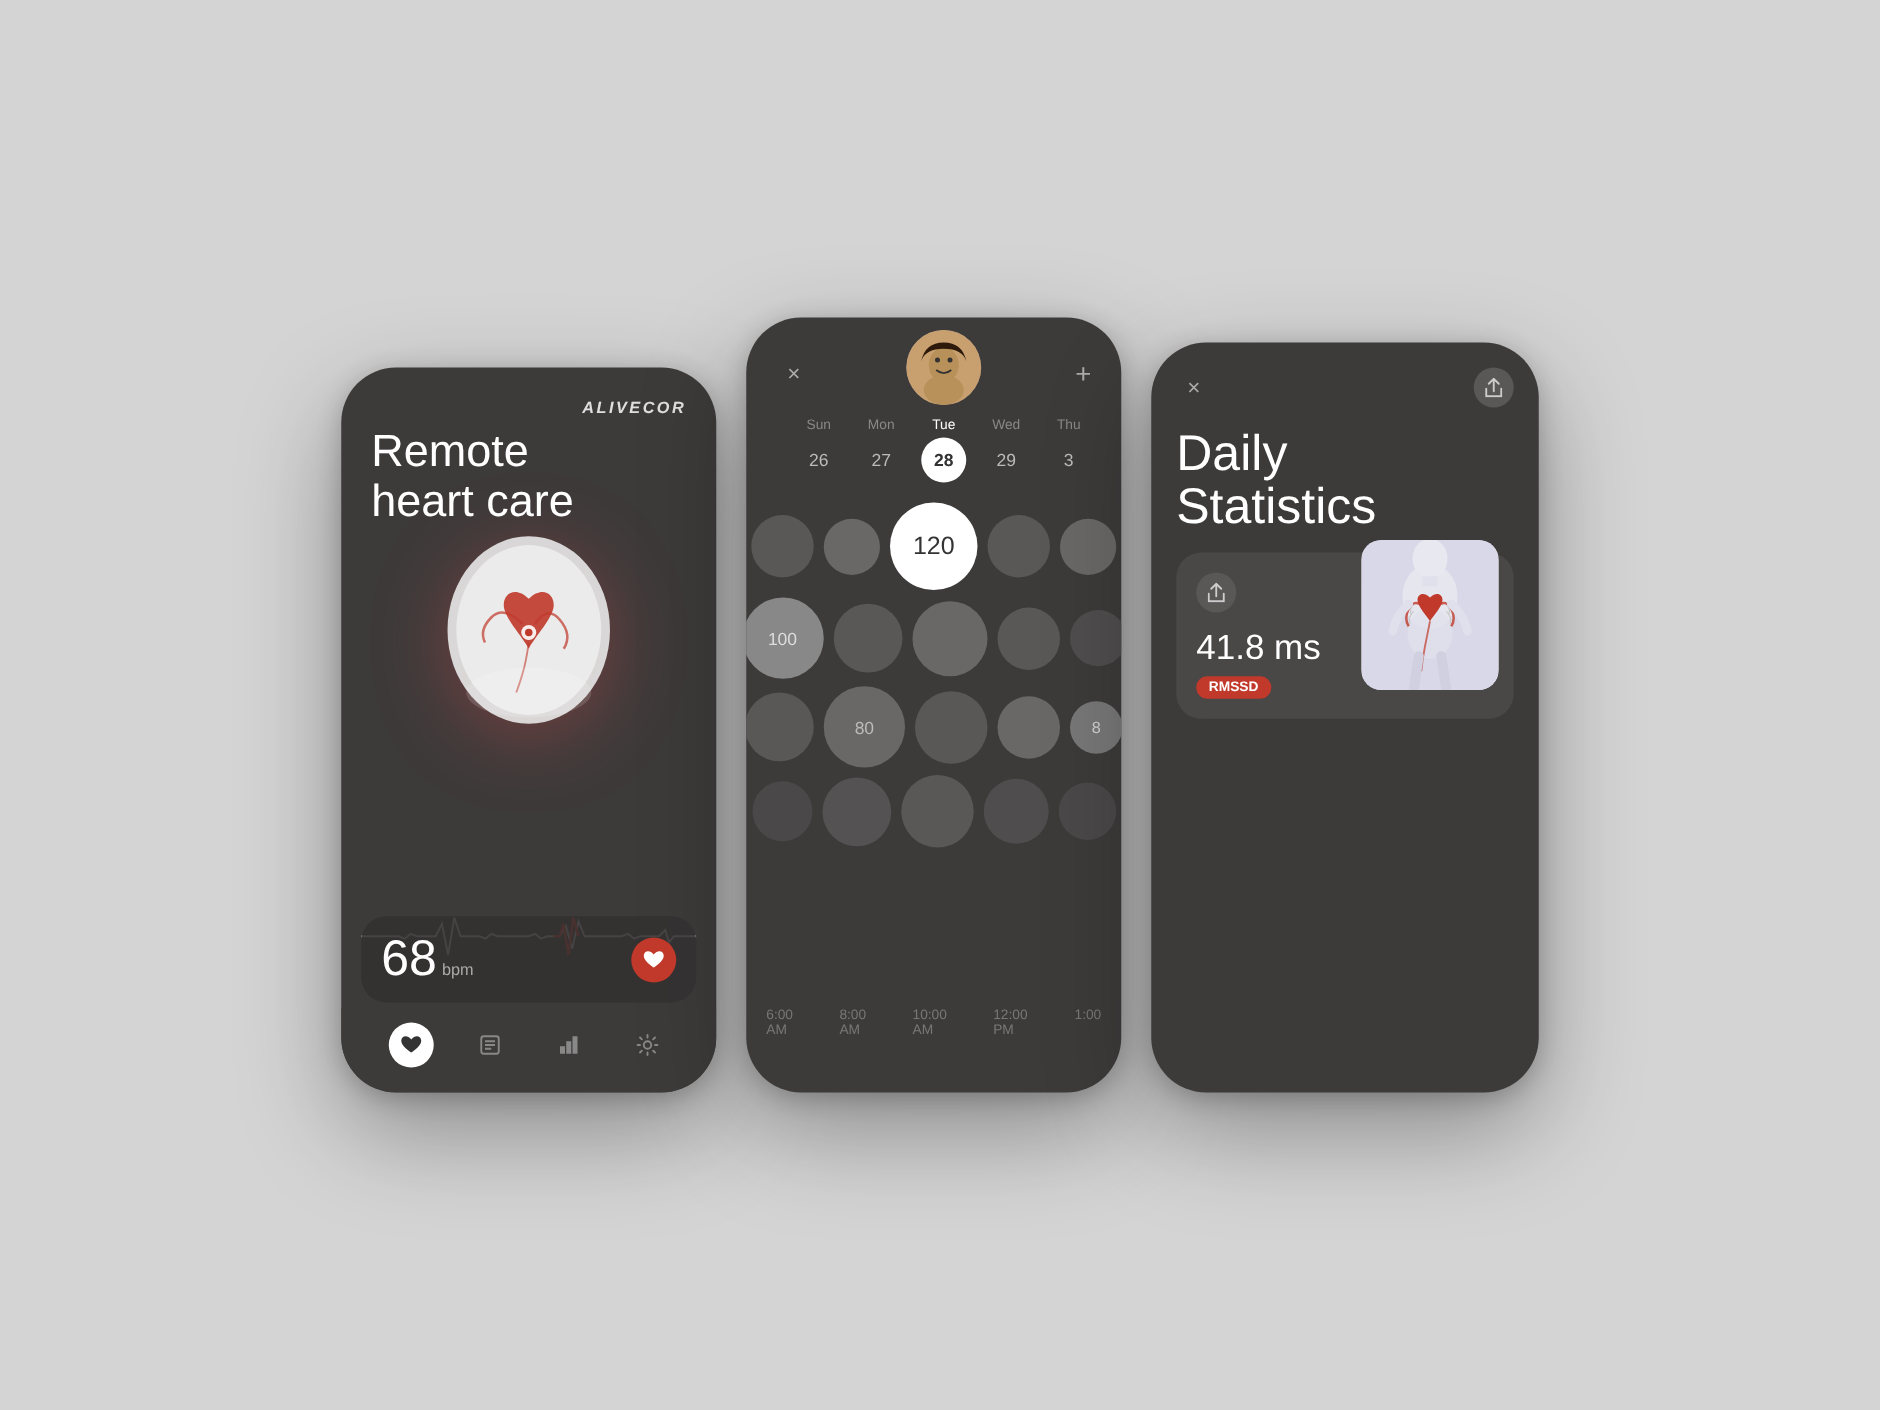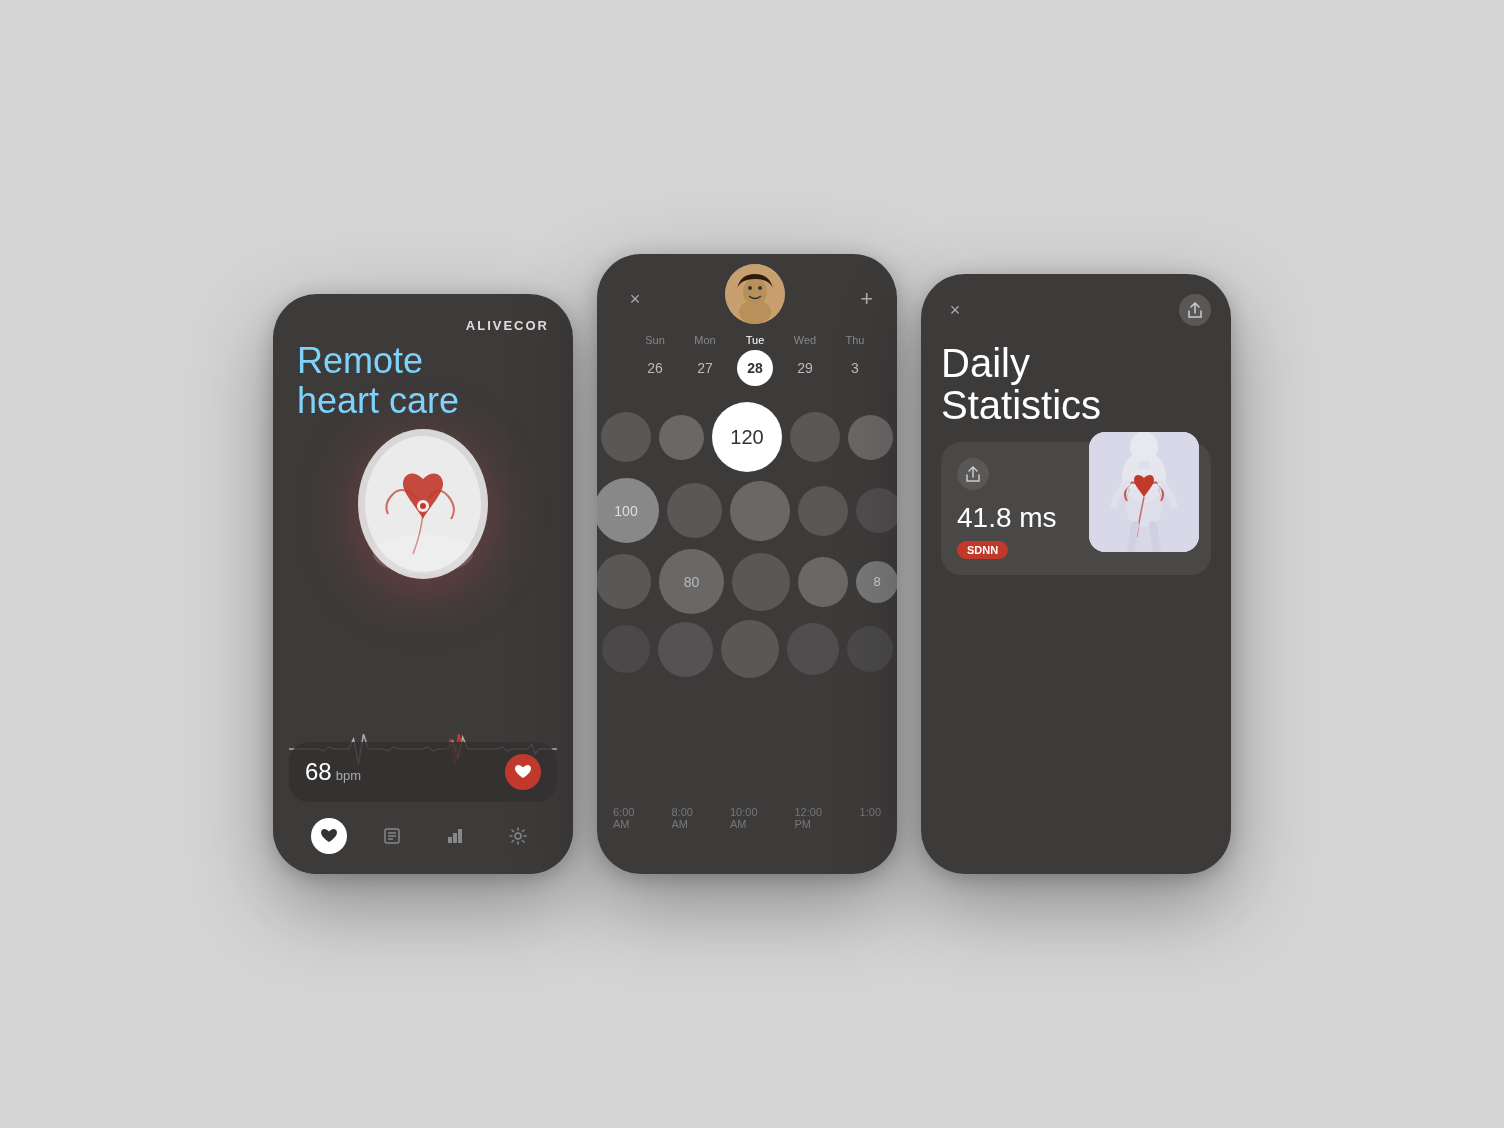--- a/index.html
+++ b/index.html
@@ -36,23 +36,24 @@
       overflow: hidden;
       padding: 24px 24px 0;
     }
     .phone1-brand {
       text-align: right;
       color: #e0dede;
       font-size: 13px;
       font-weight: 600;
       letter-spacing: 2px;
       margin-bottom: 8px;
+      font-style: italic;
     }
     .phone1-title {
-      color: #7dd3fc;
+      color: #ffffff;
       font-size: 36px;
       font-weight: 300;
       line-height: 1.1;
       margin-bottom: 10px;
       position: relative;
       z-index: 2;
     }
     .heart-visual {
       position: absolute;
       top: 100px;
@@ -89,21 +90,21 @@
       justify-content: space-between;
       z-index: 3;
     }
     .bpm-value {
       display: flex;
       align-items: baseline;
       gap: 4px;
     }
     .bpm-num {
       color: #fff;
-      font-size: 24px;
+      font-size: 40px;
       font-weight: 300;
     }
     .bpm-unit {
       color: #aaa;
       font-size: 13px;
     }
     .heart-icon-btn {
       width: 36px;
       height: 36px;
       border-radius: 50%;
@@ -581,21 +582,21 @@
         <div style="display:flex;justify-content:space-between;margin-bottom:4px;">
           <div class="share-btn-sm" style="margin-bottom:8px;">
             <svg width="14" height="16" viewBox="0 0 14 16" fill="#ccc">
               <path d="M7,1 L7,11 M3,5 L7,1 L11,5" stroke="#ccc" stroke-width="1.5" fill="none" stroke-linecap="round"></path>
               <path d="M1,9 L1,15 L13,15 L13,9" stroke="#ccc" stroke-width="1.5" fill="none" stroke-linecap="round"></path>
             </svg>
           </div>
           <div style="color:#aaa;font-size:18px;margin-bottom:8px;">≡</div>
         </div>
         <div class="stat-value-main">41.8 ms</div>
-        <div class="stat-badge">SDNN</div>
+        <div class="stat-badge">RMSSD</div>
       </div>
 
       <div class="body-visual">
         <div class="body-visual-inner">
 
           <svg width="110" height="130" viewBox="0 0 110 130" xmlns="http://www.w3.org/2000/svg">
 
             <rect width="110" height="130" rx="14" fill="#d8d8e8"></rect>
 
             <ellipse cx="55" cy="50" rx="22" ry="26" fill="#e8e8f0" opacity="0.9"></ellipse>

